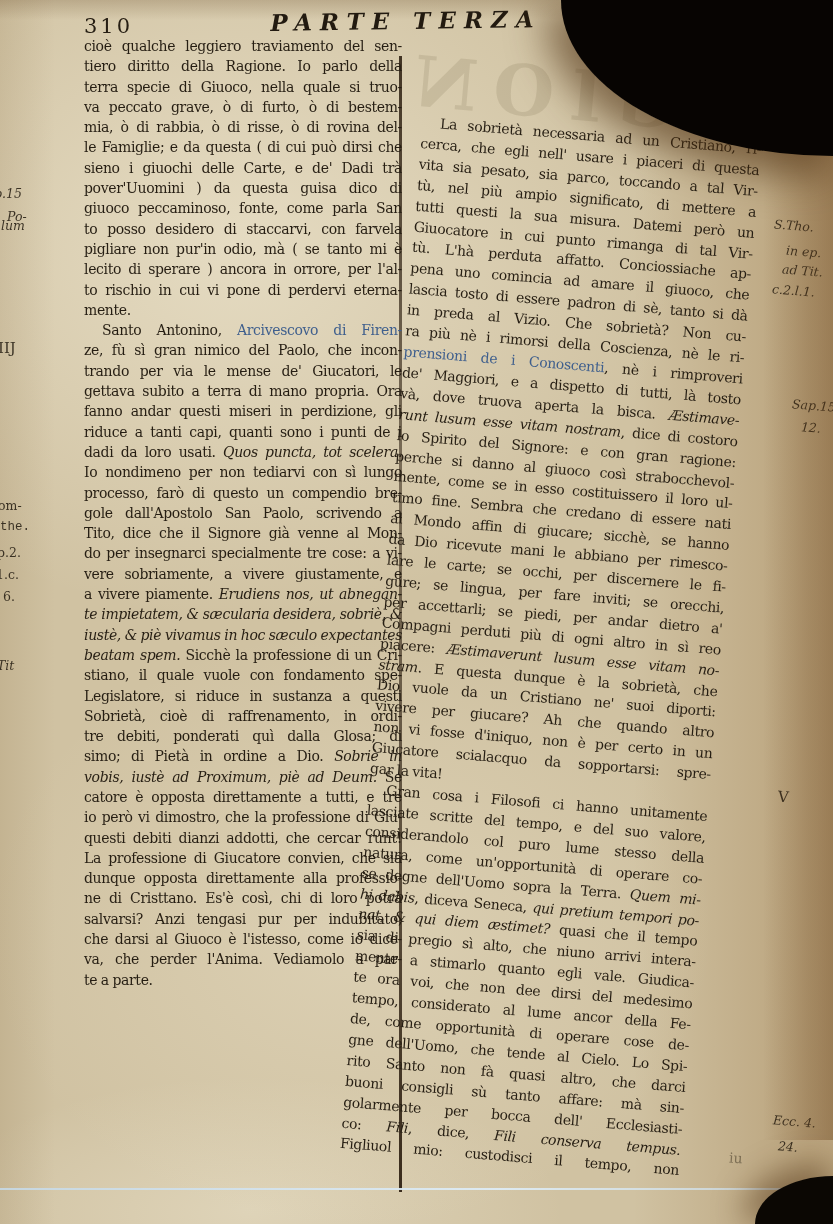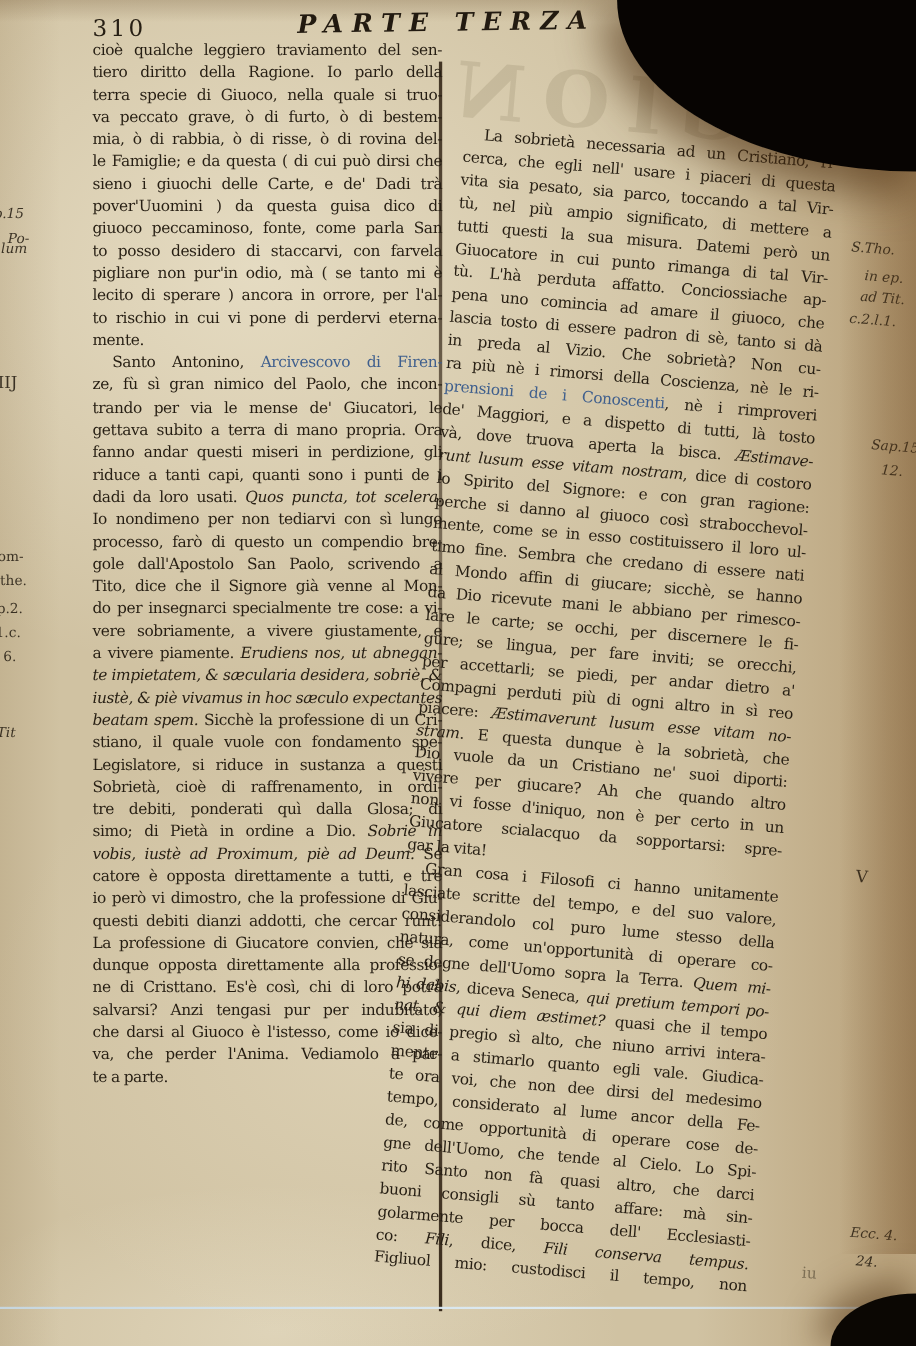--- a/index.html
+++ b/index.html
@@ -155,21 +155,21 @@
       <div class="line">golarmente per bocca dell' Ecclesiasti-</div>
       <div class="line">co: <i>Fili</i>, dice, <i>Fili conserva tempus.</i></div>
       <div class="line">Figliuol mio: custodisci il tempo, non</div>
     </div>
   <div id="leftnotes">
       <span class="mnote it" style="left: -6px; top: 186px;">p.15</span>
       <span class="mnote it" style="left: 7px; top: 209px;">Po-</span>
       <span class="mnote it" style="left: 1px; top: 218px;">lum</span>
       <span class="mnote" style="left: -2px; top: 339px; font-size: 15px;">IIJ</span>
       <span class="mnote" style="left: -2px; top: 498px;">om-</span>
-      <span class="mnote" style="left: 0px; top: 520px;">the.</span>
+      <span class="mnote" style="left: 0px; top: 520px; font-family: Liberation Mono, monospace;">the.</span>
       <span class="mnote" style="left: -3px; top: 545px;">p.2.</span>
       <span class="mnote" style="left: -4px; top: 567px;">1.c.</span>
       <span class="mnote" style="left: 3px; top: 589px;">6.</span>
       <span class="mnote it" style="left: -3px; top: 658px;">Tit</span>
     </div>
   <div id="rightnotes">
       <span class="mnote it" style="left: 774px; top: 218px;">S.Tho.</span>
       <span class="mnote it" style="left: 786px; top: 244px;">in ep.</span>
       <span class="mnote it" style="left: 782px; top: 263px;">ad Tit.</span>
       <span class="mnote it" style="left: 772px; top: 283px;">c.2.l.1.</span>

